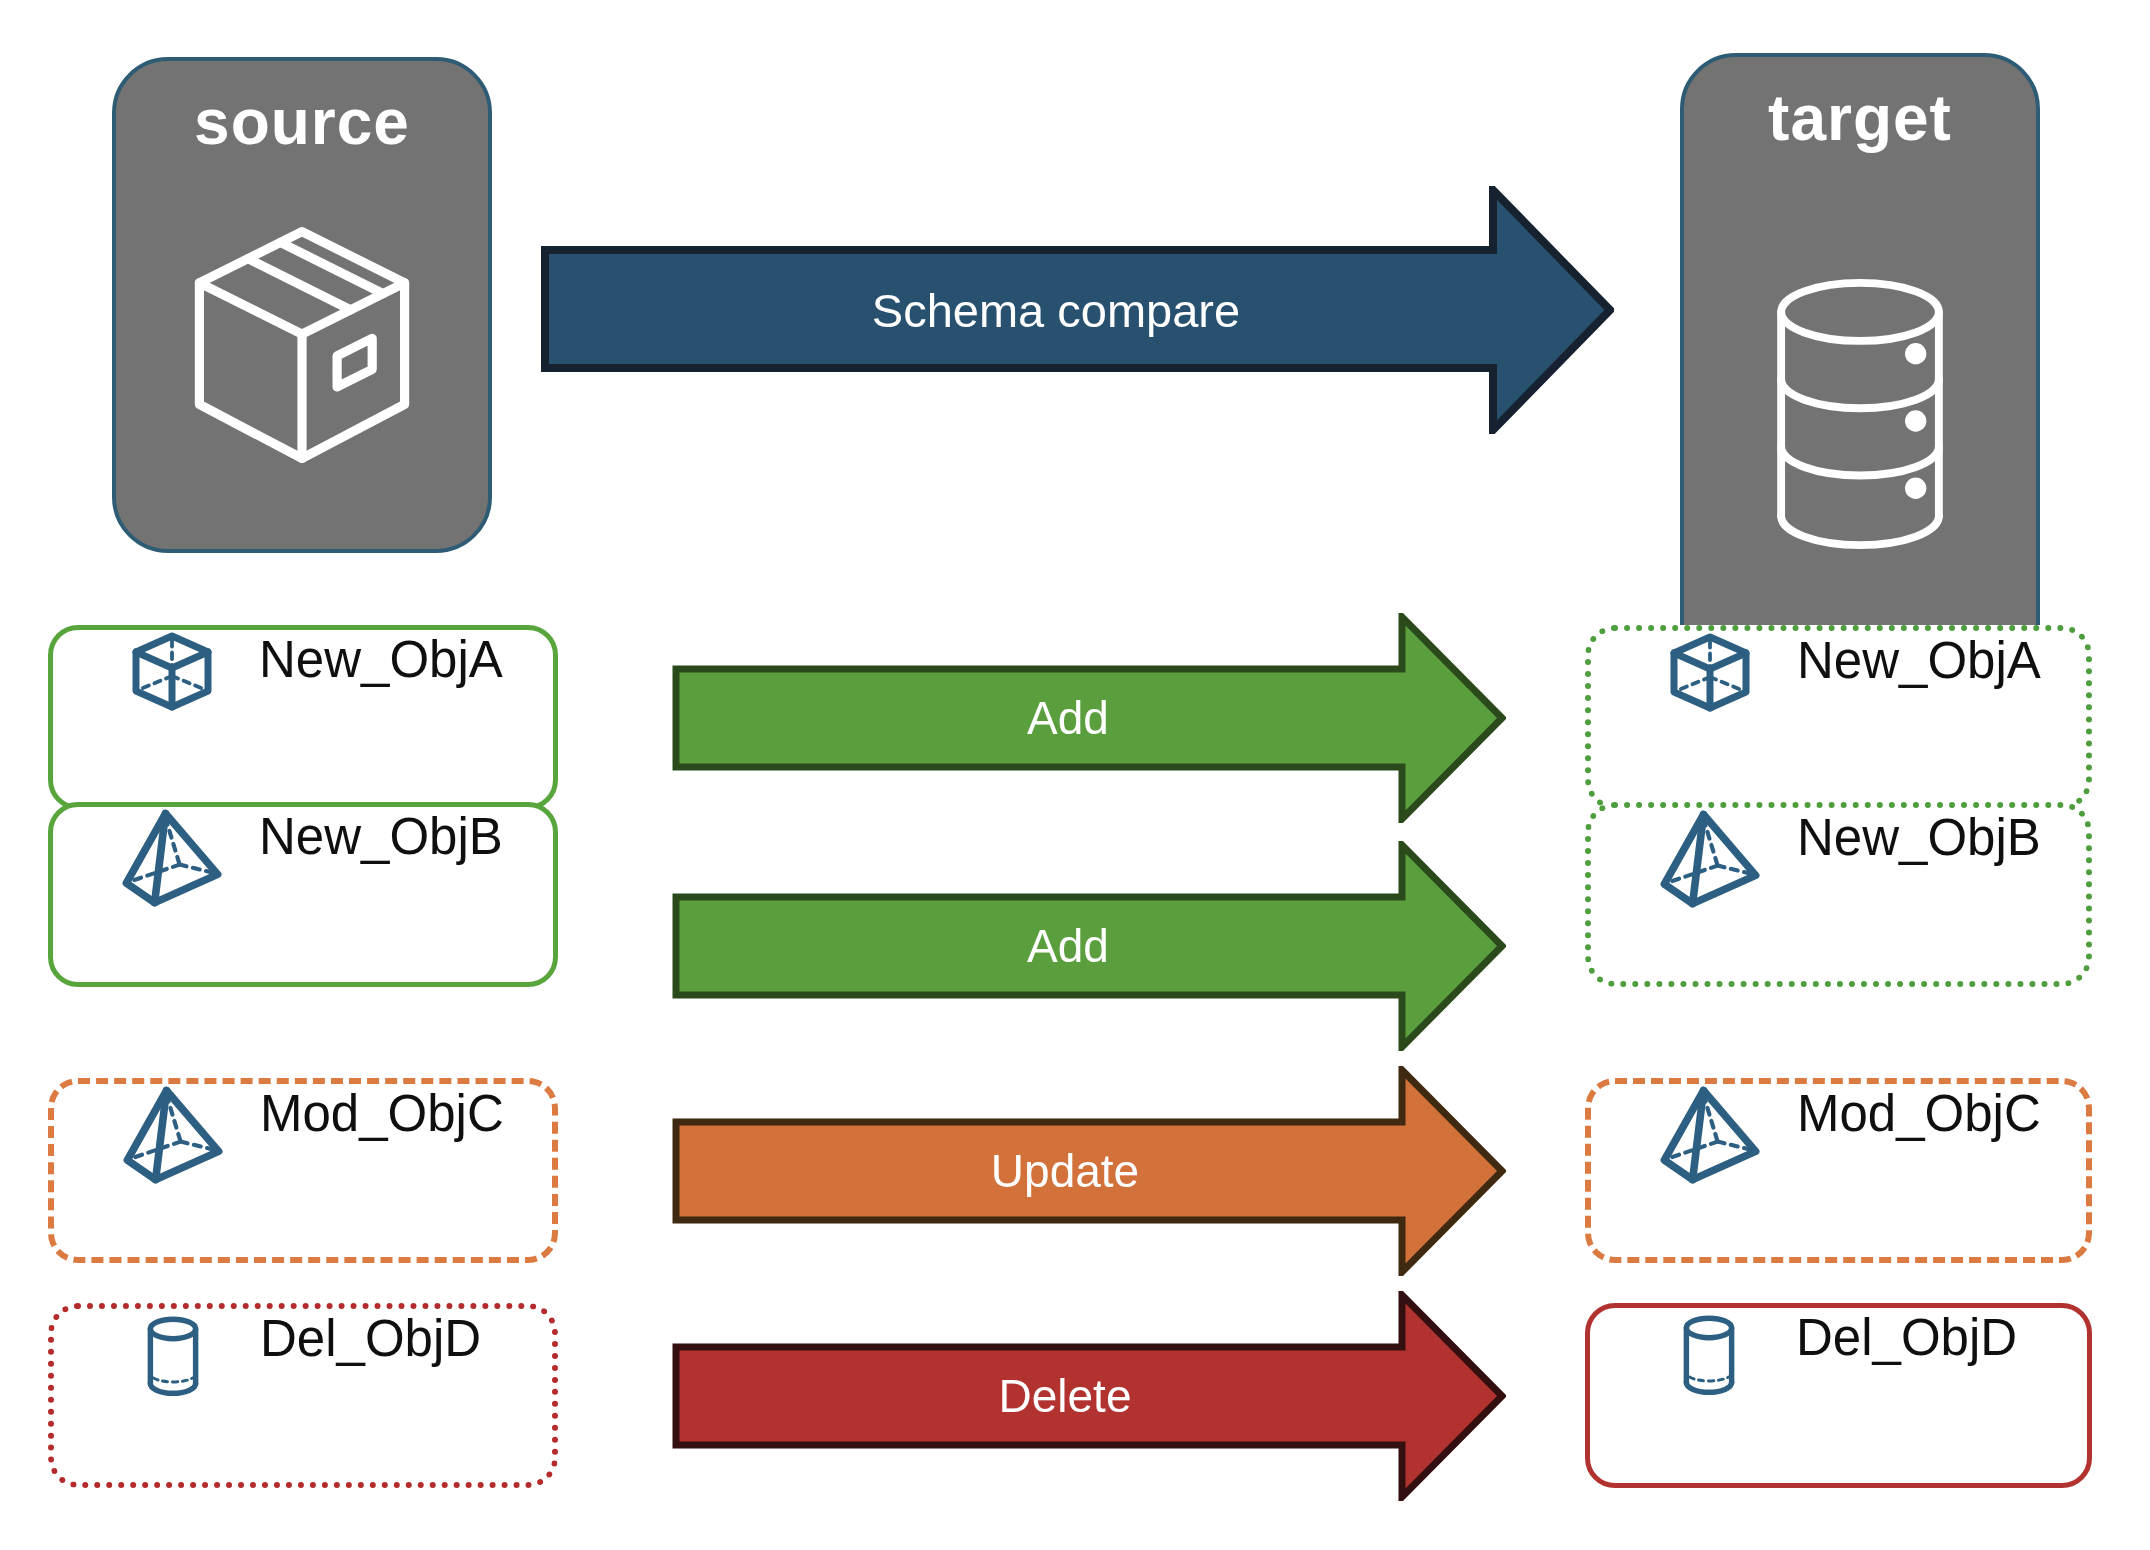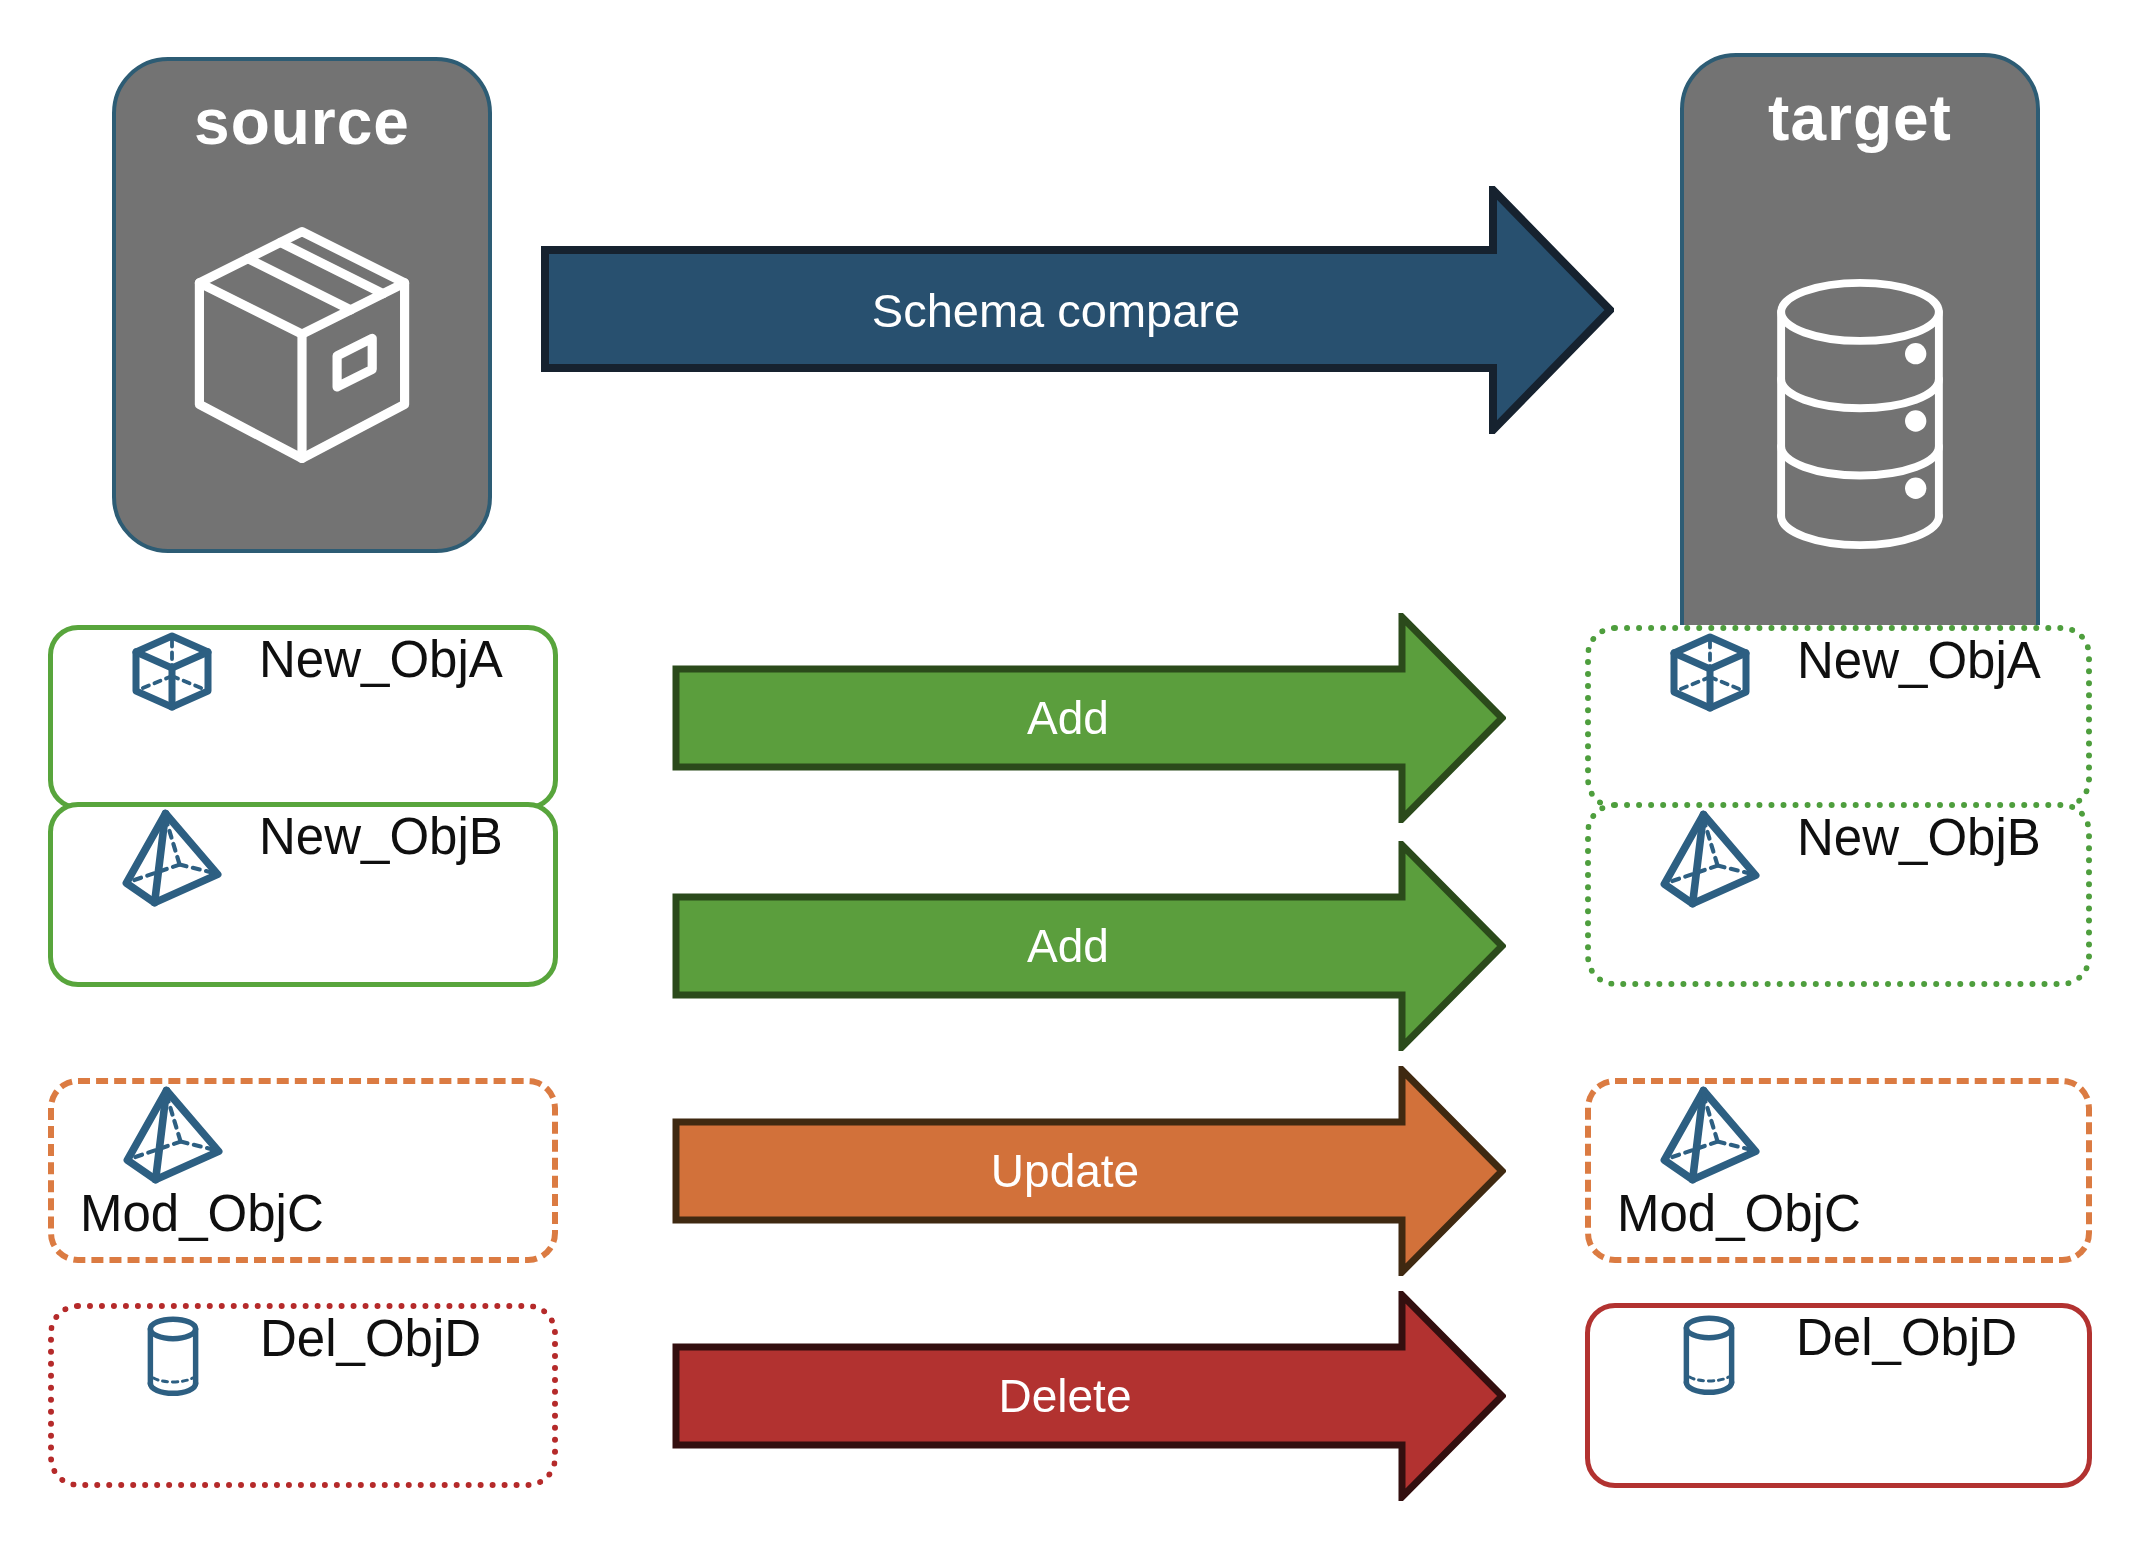--- a/index.html
+++ b/index.html
@@ -25,21 +25,21 @@
   .schema-text{font-size:47px;}
 
   
   .row-box{position:absolute;height:185px;background:#ffffff;border-radius:30px;box-sizing:border-box;
            display:flex;align-items:flex-start;}
   .row-left{left:48px;width:510px;}
   .row-right{left:1585px;width:507px;}
   .rt1{top:625px}.rt2{top:802px}.rt3{top:1078px}.rt4{top:1303px}
   .b-green-solid {border:5px solid #58A53C;}
   .b-green-dotted{border:6px dotted #4E9E3D;}
-  .b-orange-dashed{border:6px dashed #DB7B42;flex-direction:column;}
+  .b-orange-dashed{border:6px dashed #DB7B42;}
   .b-red-dotted{border:6px dotted #B52A2A;}
   .b-red-solid{border:5px solid #B23230;}
   .iconwrap{width:122px;margin-left:58px;flex:0 0 auto;display:flex;align-items:center;justify-content:center;}
   .obj-label{font-size:51px;color:#0f0f0f;margin-left:26px;white-space:nowrap;}
 
   .obj-stroke{stroke:#2D5F82;fill:none;stroke-width:7;stroke-linecap:round;stroke-linejoin:round;}
   .obj-dash{stroke:#2D5F82;fill:none;stroke-width:3.8;stroke-linecap:round;stroke-dasharray:6.5 6;}
   .white-stroke{stroke:#ffffff;fill:none;stroke-width:3.4;stroke-linecap:round;stroke-linejoin:round;}
 </style>
 </head>

